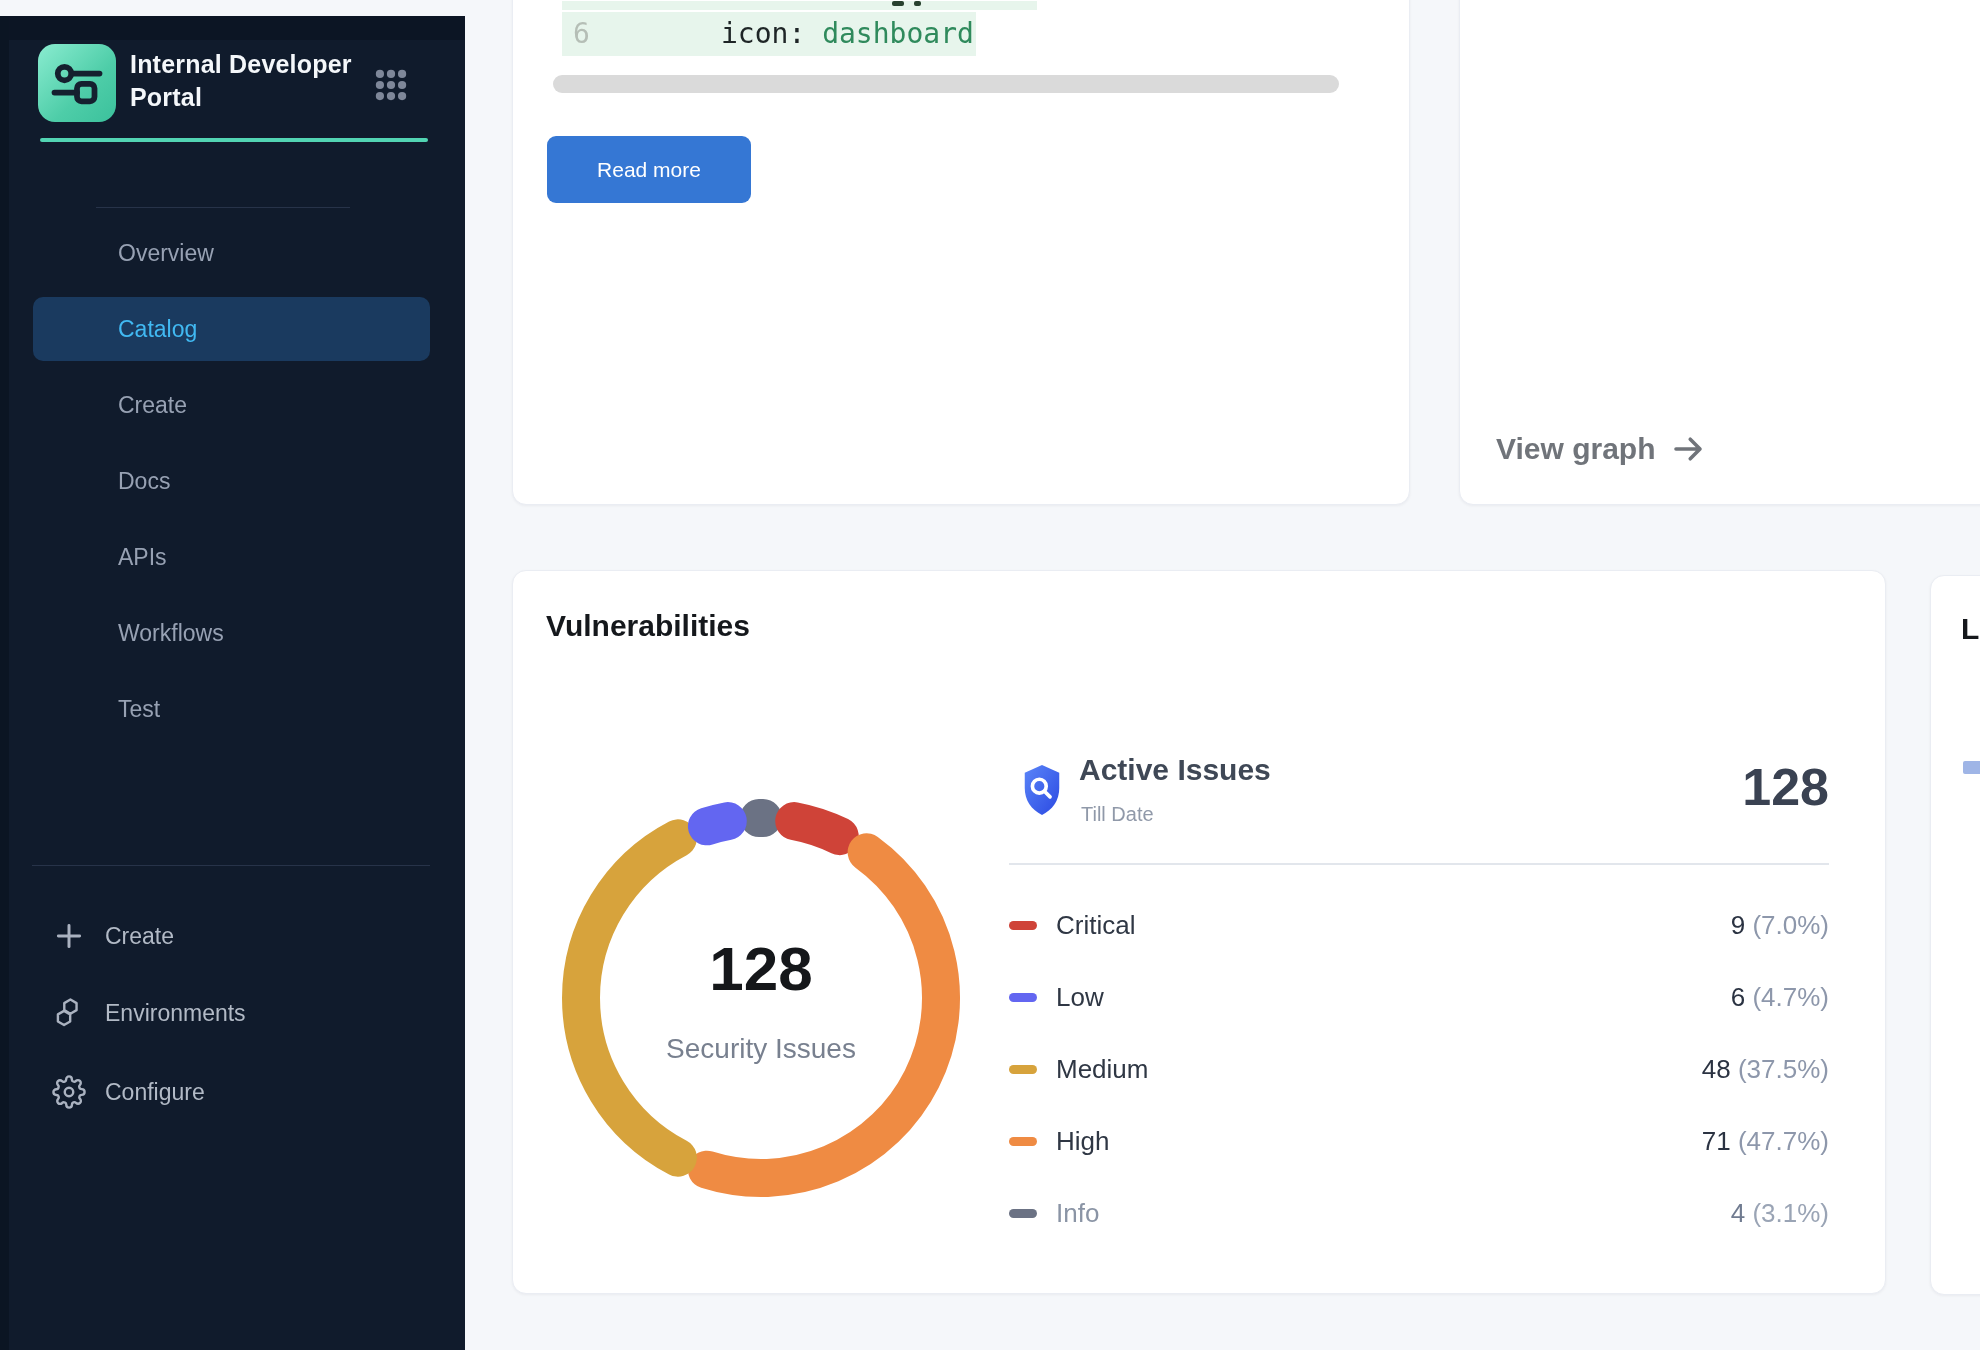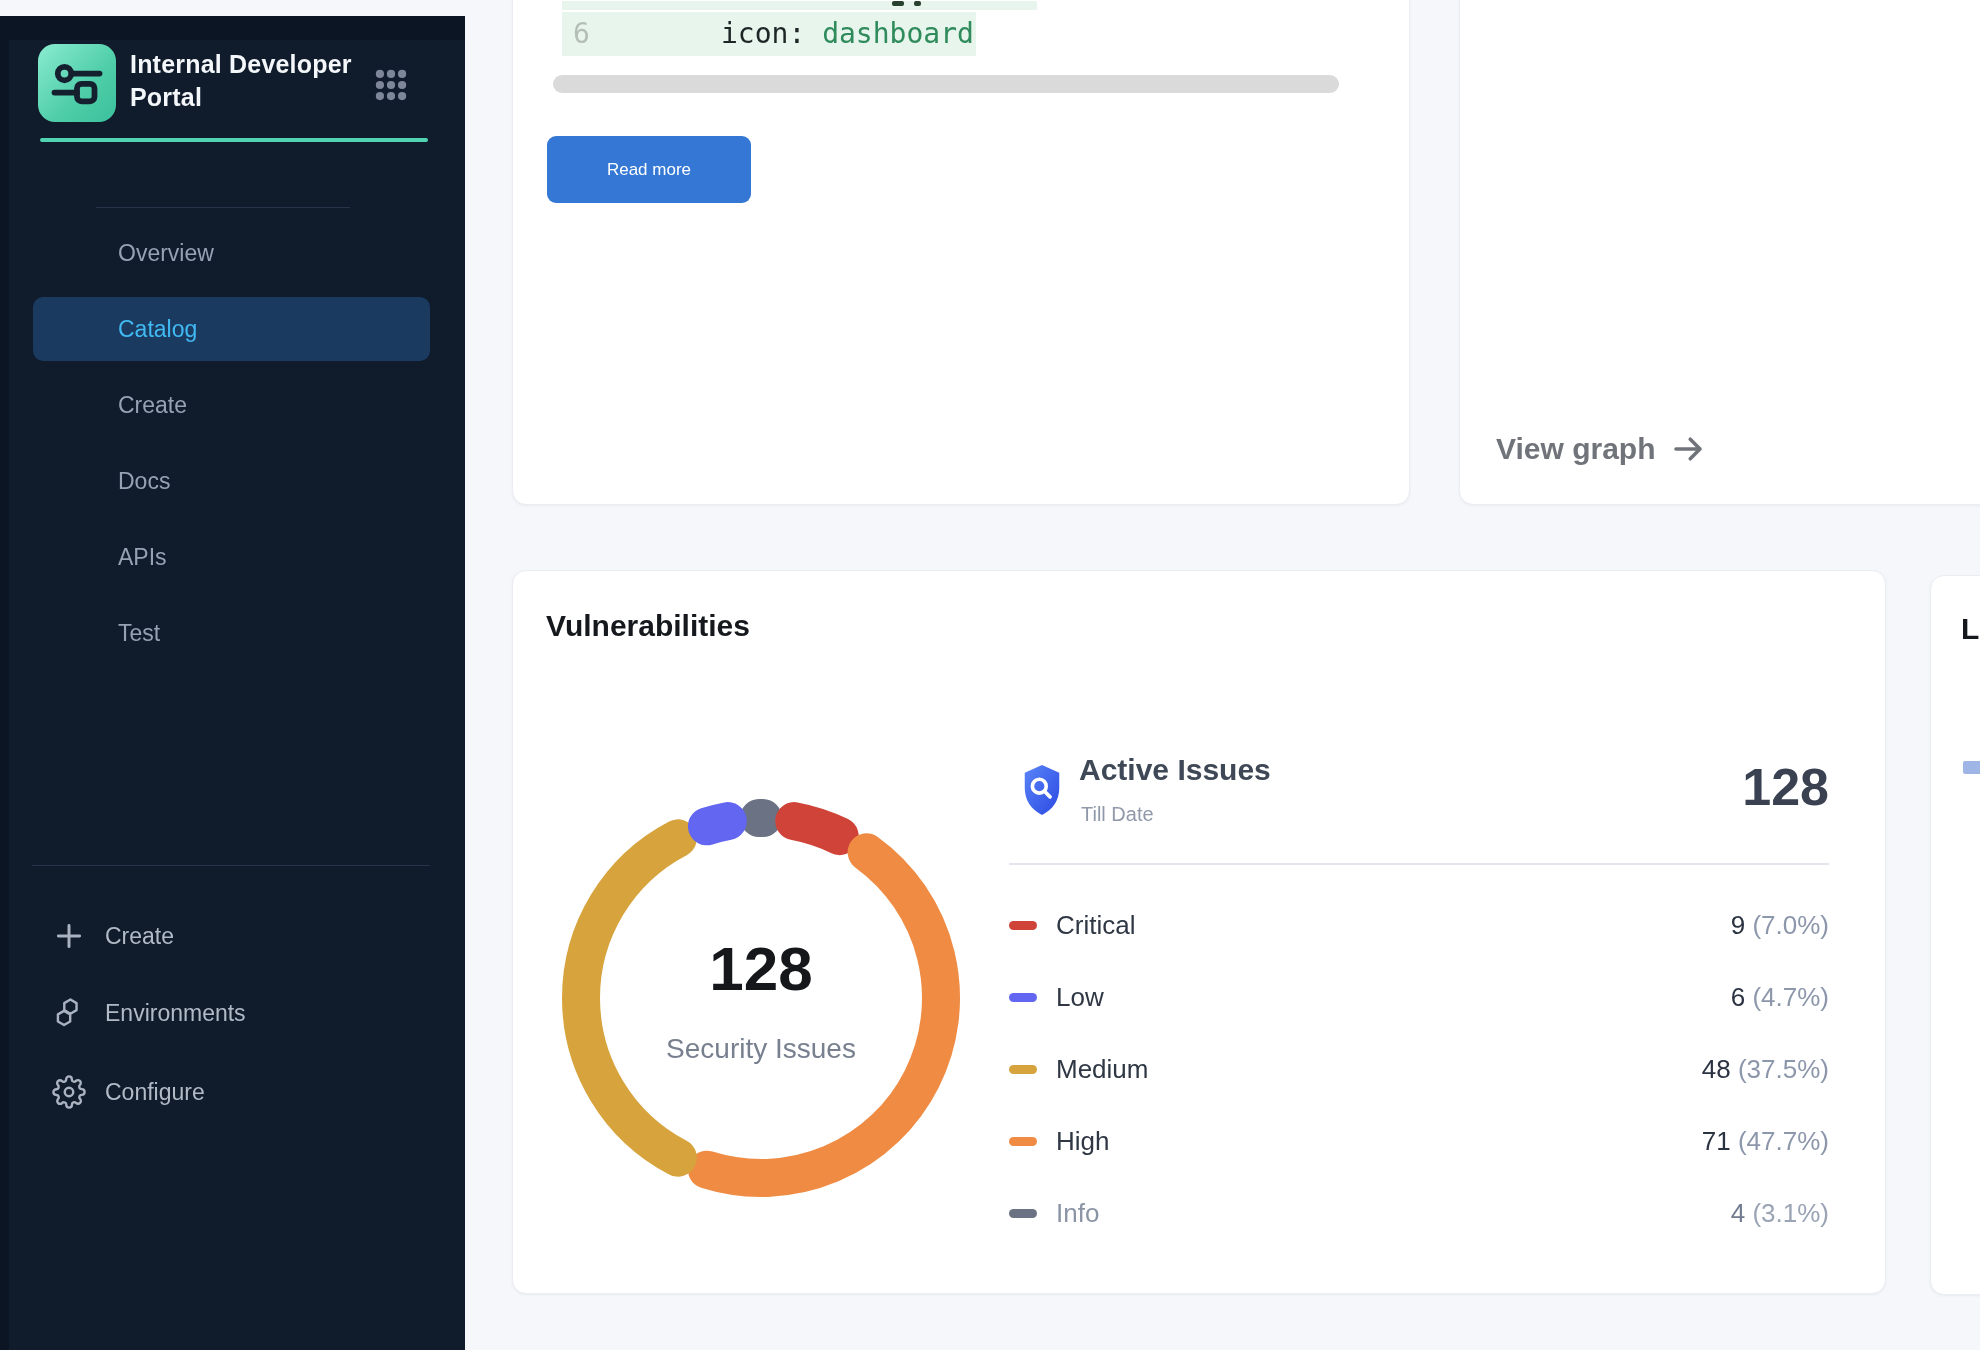--- a/index.html
+++ b/index.html
@@ -41,21 +41,21 @@
   
   .code-sliver{position:absolute;left:49px;top:120px;width:475px;height:9px;background:#e7f5ec;overflow:hidden;}
   .code-sliver i{position:absolute;top:0;height:5px;background:#28412f;border-radius:2px;}
   .code-row{position:absolute;left:49px;top:131px;width:414px;height:44px;background:#e7f5ec;
             font-family:"DejaVu Sans Mono","Liberation Mono",monospace;font-size:28px;line-height:44px;}
   .code-row .ln{position:absolute;left:11px;color:#b5beb6;}
   .code-row .code{position:absolute;left:159px;white-space:pre;color:#1e2526;}
   .code-row .val{color:#2f8a5c;}
   .hscrollbar{position:absolute;left:40px;top:194px;width:786px;height:18px;border-radius:9px;background:#dadada;cursor:pointer;}
   .btn-readmore{position:absolute;left:34px;top:255px;width:204px;height:67px;border:none;border-radius:9px;
-                background:#3577d4;color:#ffffff;font-size:17px;font-weight:500;cursor:pointer;
+                background:#3577d4;color:#ffffff;font-size:21px;font-weight:500;cursor:pointer;
                 font-family:"Liberation Sans","DejaVu Sans",sans-serif;}
 
   
   .view-graph{position:absolute;left:36px;top:550px;display:flex;align-items:center;gap:14px;cursor:pointer;}
   .view-graph span{font-size:30px;font-weight:700;color:#70747a;}
 
   
   .vuln-title{position:absolute;left:33px;top:38px;font-size:30px;font-weight:700;color:#15181c;}
   .donut-wrap{position:absolute;left:28px;top:207px;width:440px;height:440px;}
   .donut-center-num{position:absolute;left:0;top:158px;width:440px;text-align:center;
@@ -130,20 +130,23 @@
         <div class="nav-item">
           <span class="nav-label">Create</span>
         </div>
         <div class="nav-item">
           <span class="nav-label">Docs</span>
         </div>
         <div class="nav-item">
           <span class="nav-label">APIs</span>
         </div>
         <div class="nav-item">
+          <span class="nav-label">Workflows</span>
+        </div>
+        <div class="nav-item">
           <span class="nav-label">Test</span>
         </div>
       </nav>
 
     <div class="sb-divider bottom"></div>
 
     <div class="footer-item" style="top:884px;">
       <svg class="f-icon" viewBox="0 0 24 24" fill="none">
         <path d="M12 4.5 V19.5 M4.5 12 H19.5" stroke="#aab2c0" stroke-width="2.1" stroke-linecap="round"></path>
       </svg>

